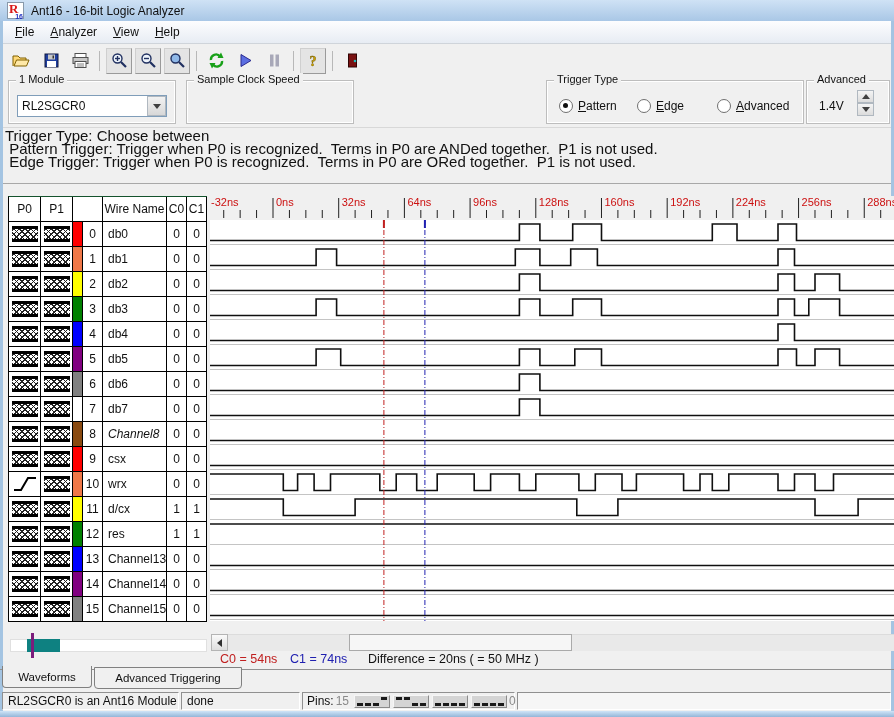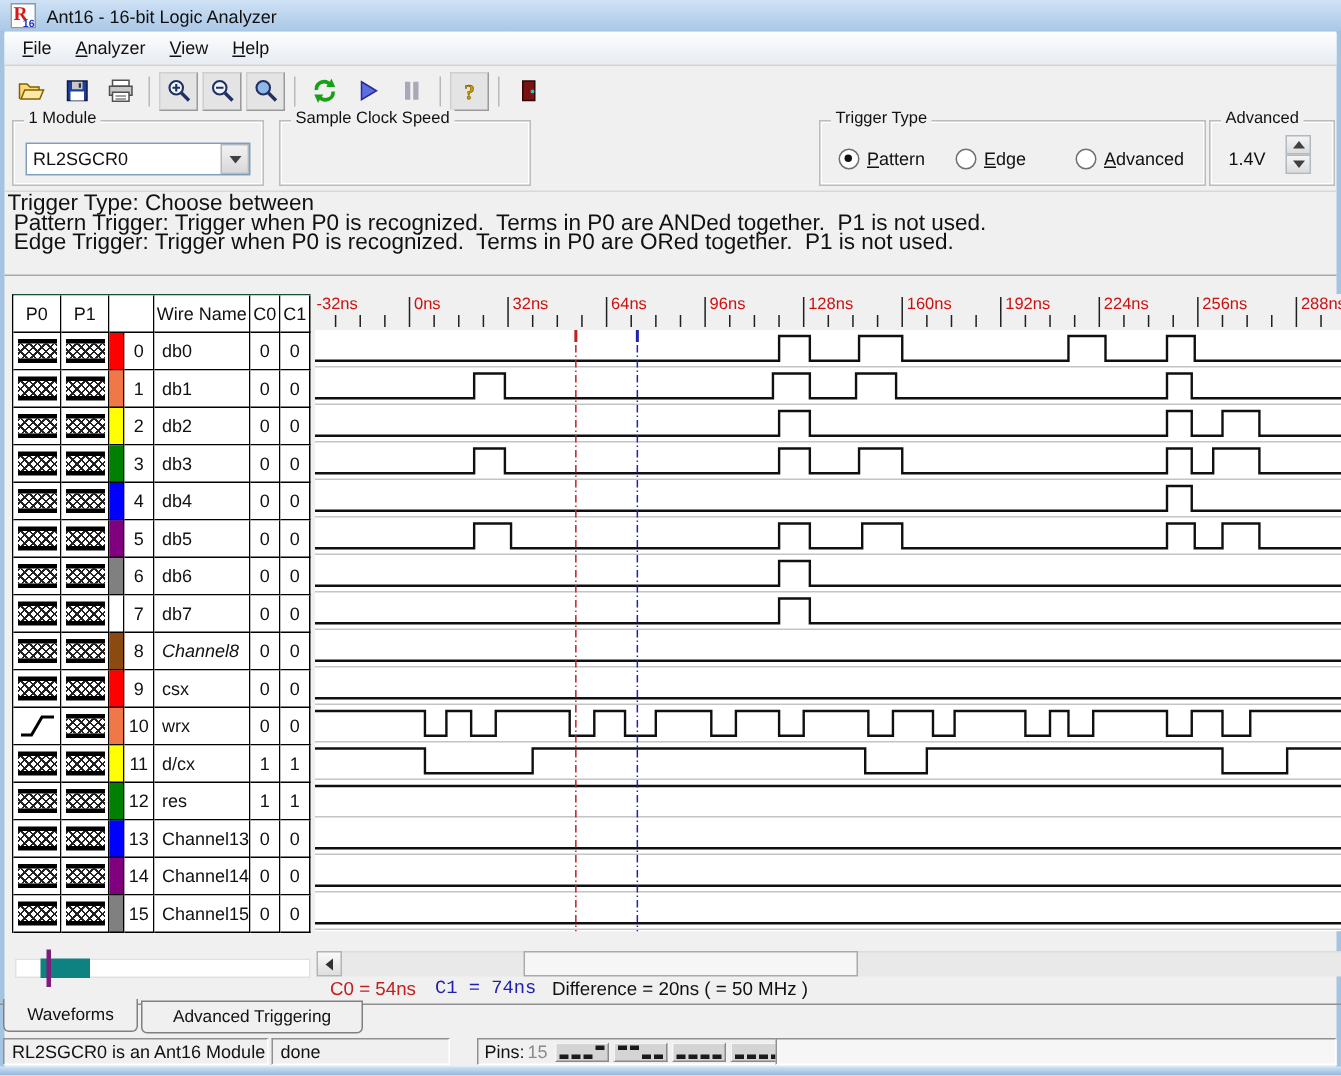--- a/index.html
+++ b/index.html
@@ -80,21 +80,21 @@
   
   #tabline{left:0px;top:669px;width:894px;height:1px;background:#909090;}
   .tab{box-sizing:border-box;font-size:11.5px;display:flex;align-items:center;justify-content:center;
     background:#f0f0f0;border:1px solid #808080;border-radius:0 0 4px 4px;}
   #tab-waveforms{left:2px;top:666px;width:90px;height:22px;border-top:none;z-index:3;}
   #tab-advanced{left:94px;top:667px;width:148px;height:22px;z-index:2;}
   
   .spanel{top:692px;height:18px;background:#f0f0f0;border:1px solid #909090;
     border-bottom-color:#fff;border-right-color:#fff;box-sizing:border-box;
     display:flex;align-items:center;padding-left:5px;font-size:12px;}
-  #pins-panel{padding-left:4px;margin-left:16px;}
+  #pins-panel{padding-left:4px;}
   .pingroup{width:36px;height:13px;background:#d4d4d4;border:1px solid #8a8a8a;
     border-top-color:#f6f6f6;border-left-color:#f6f6f6;box-sizing:border-box;
     display:flex;align-items:stretch;justify-content:center;gap:2px;padding:1px 1px;margin-left:3px;}
   .pin{width:6px;height:3px;background:#1a1a1a;}
   .pin.high{align-self:flex-start;}
   .pin.low{align-self:flex-end;}
   .graytxt{color:#8a8a8a;margin:0 2px;}
   #pins-icon{width:9px;height:16px;margin-left:4px;display:flex;flex-direction:column;}
   #pins-icon .b{flex:1;background:#2030d0;}
   #pins-icon .y{flex:1;background:#f0f000;}
@@ -552,21 +552,21 @@
   <div id="posbar" class="abs"></div>
   <div id="posfill" class="abs" style="background: rgb(14, 129, 129);"></div>
   <div id="posmark" class="abs" style="background: rgb(124, 29, 124);"></div>
   <div id="sb-left" class="abs">
       <span class="tri-l"></span>
     </div>
   <div id="sb-track" class="abs"></div>
   <div id="sb-thumb" class="abs"></div>
 
   <span class="abs readout" style="left: 220px; color: rgb(192, 32, 32);">C0 = 54ns</span>
-  <span class="abs readout" style="left: 290px; color: rgb(32, 32, 176); font-family: Liberation Mono, monospace;">C1 = 74ns</span>
+  <span class="abs readout" style="left: 290px; color: rgb(32, 32, 176);">C1 = 74ns</span>
   <span class="abs readout" style="left:368px;color:#111;">Difference = 20ns ( = 50 MHz )</span>
 
   <div id="tabline" class="abs"></div>
   <div id="tab-waveforms" class="abs tab">Waveforms</div>
   <div id="tab-advanced" class="abs tab">Advanced Triggering</div>
 
   <div class="abs spanel" style="left:2px;width:177px;">
     <span>RL2SGCR0 is an Ant16 Module</span>
   </div>
   <div class="abs spanel" style="left:181px;width:119px;">

